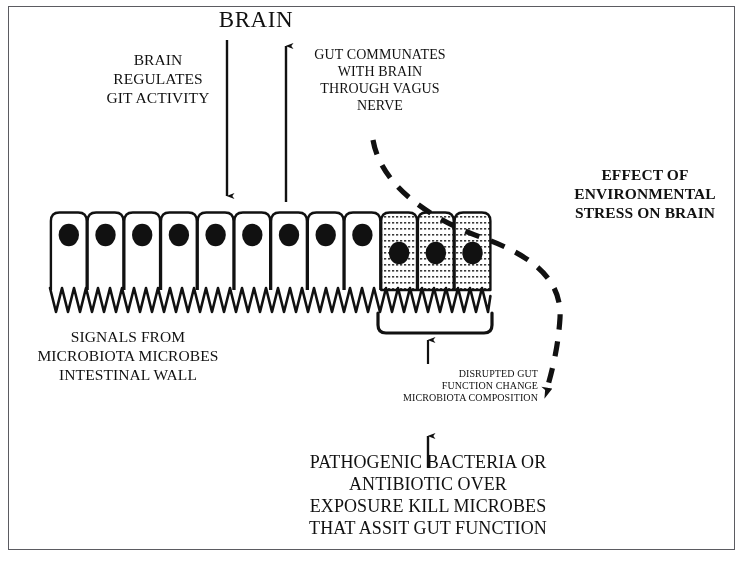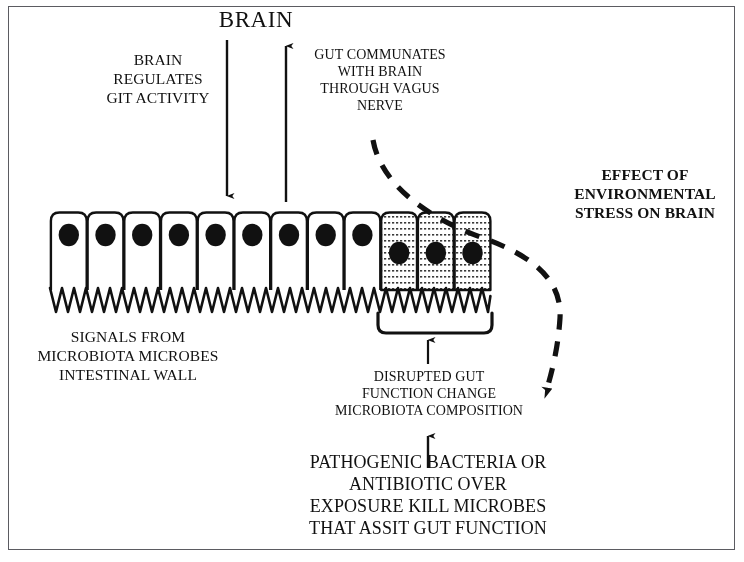--- a/index.html
+++ b/index.html
@@ -67,24 +67,25 @@
     font-size: 15.5px;
     font-weight: bold;
   }
   #label-signals-microbiota {
     left: 8px;
     top: 328px;
     width: 240px;
     font-size: 15.5px;
   }
   #label-disrupted-gut {
-    left: 312px;
+    left: 304px;
     top: 368px;
     width: 234px;
-    font-size: 14px;
+    font-size: 10px;
+    text-align: right;
   }
   #label-pathogenic {
     left: 292px;
     top: 452px;
     width: 272px;
     font-size: 18px;
   }
 </style>
 </head>
 <body>

